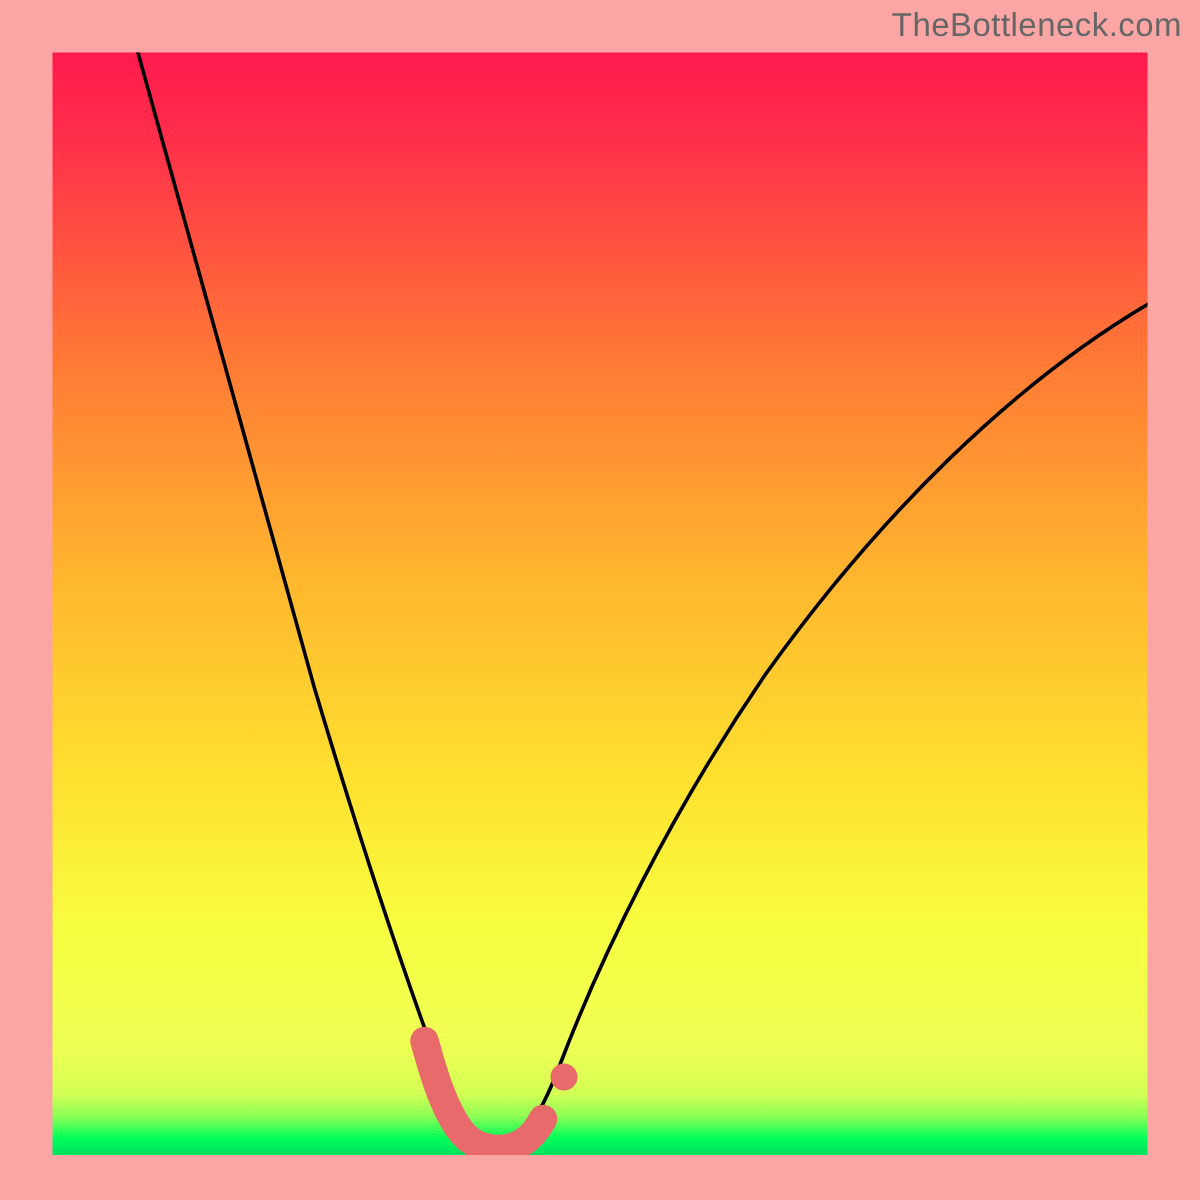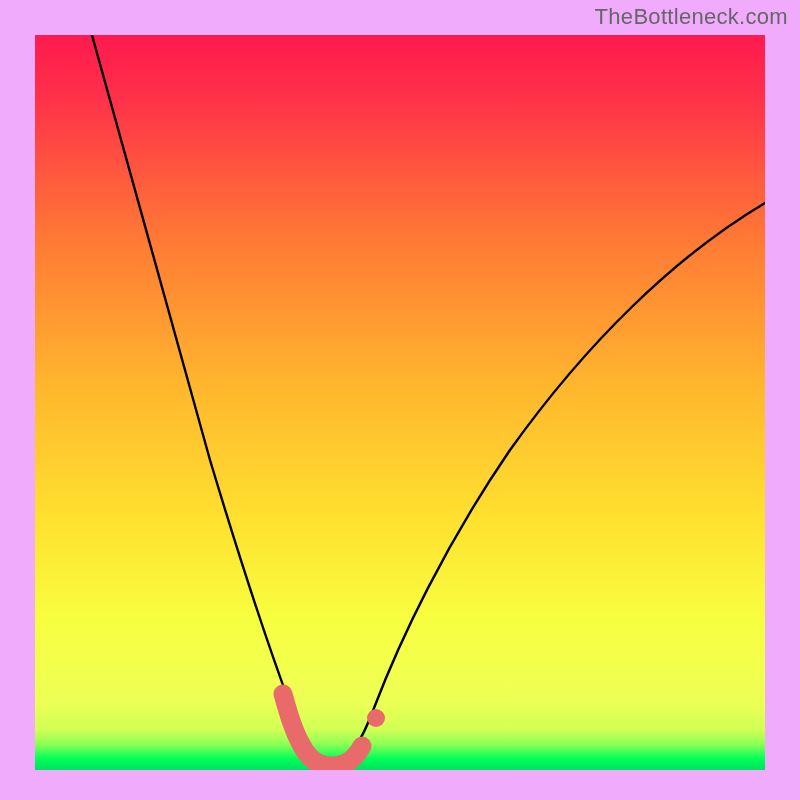--- a/index.html
+++ b/index.html
@@ -10,21 +10,21 @@
     overflow: hidden;
     background: #000;
     font-family: Arial, Helvetica, sans-serif;
   }
   .frame {
     position: absolute;
     left: 0;
     top: 0;
     width: 800px;
     height: 800px;
-    background: #f0abfc;
+    background: #fca5a5;
   }
   .watermark {
     position: absolute;
     top: 4px;
     right: 12px;
     color: #666;
     font-size: 22px;
     font-weight: 400;
     letter-spacing: 0.3px;
     user-select: none;

